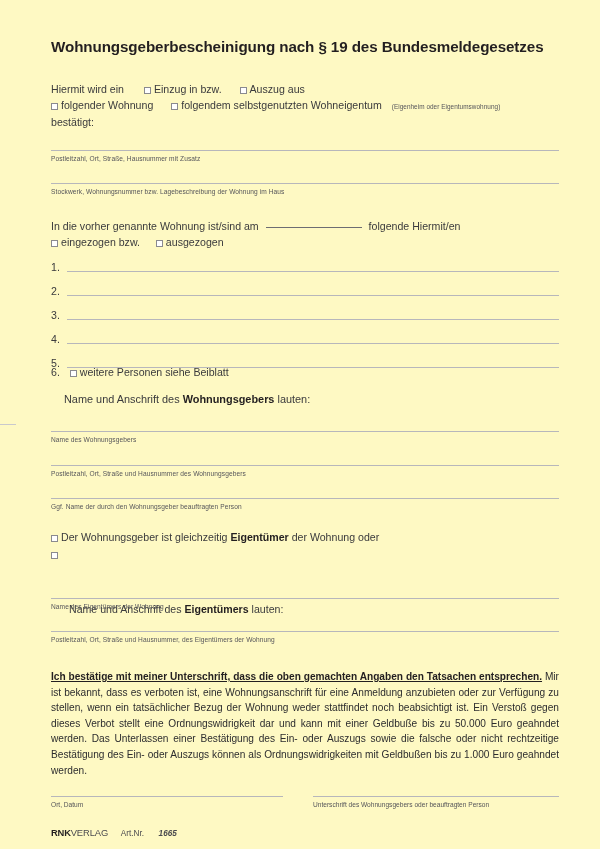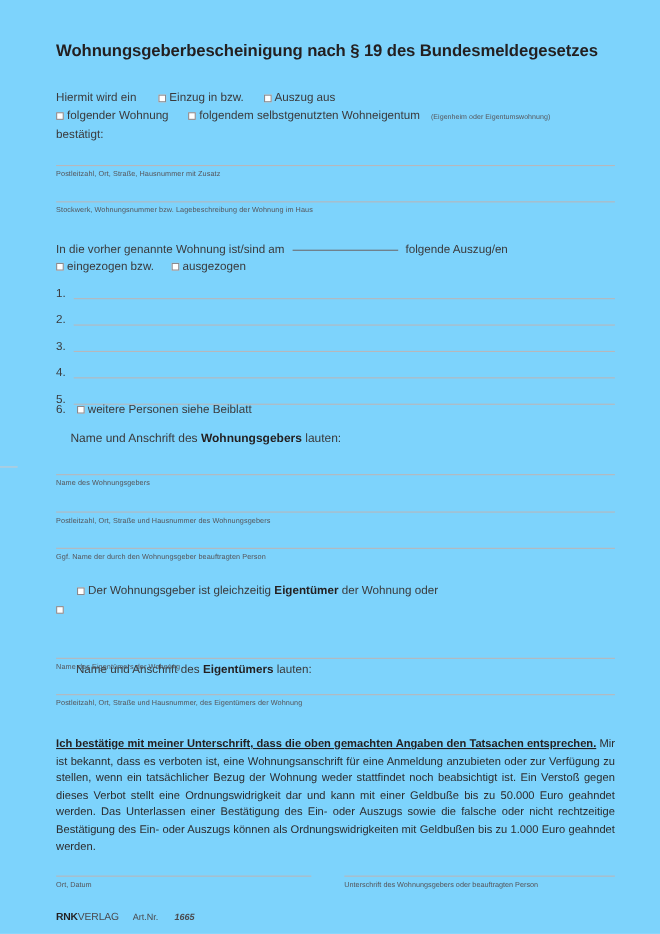--- a/index.html
+++ b/index.html
@@ -14,21 +14,21 @@
     font-family: "Liberation Sans", sans-serif;
     color: #231f20;
     position: relative;
     overflow: hidden;
   }
   .page {
     position: absolute;
     left: 0; top: 0;
     width: 600px;
     height: 849px;
-    background: #7dd3fc;
+    background: #fef9c3;
     box-sizing: border-box;
   }
   .inner {
     position: absolute;
     left: 51px;
     top: 0;
     width: 508px;
   }
 
   
@@ -199,21 +199,21 @@
 
     <div class="rule" style="top:150px;"></div>
     <div class="field-label" style="top:155px;">Postleitzahl, Ort, Straße, Hausnummer mit Zusatz</div>
 
     <div class="rule" style="top:183px;"></div>
     <div class="field-label" style="top:188px;">Stockwerk, Wohnungsnummer bzw. Lagebeschreibung der Wohnung im Haus</div>
 
     <div class="line-row" style="top:218px;">
       <span>In die vorher genannte Wohnung ist/sind am</span>
       <span class="blank-inline"></span>
-      <span>folgende Auszug/en</span>
+      <span>folgende Hiermit/en</span>
     </div>
 
     <div class="line-row" style="top:236px;">
       <span class="cb"></span><span>eingezogen bzw.</span>
       <span style="display:inline-block;width:10px;"></span>
       <span class="cb"></span><span>ausgezogen</span>
     </div>
 
     <div class="num" style="top:261px;">1.</div>
     <div class="rule short-num" style="top:271px;"></div>
@@ -244,21 +244,21 @@
 
     <div class="rule" style="top:431px;"></div>
     <div class="field-label" style="top:436px;">Name des Wohnungsgebers</div>
 
     <div class="rule" style="top:465px;"></div>
     <div class="field-label" style="top:470px;">Postleitzahl, Ort, Straße und Hausnummer des Wohnungsgebers</div>
 
     <div class="rule" style="top:498px;"></div>
     <div class="field-label" style="top:503px;">Ggf. Name der durch den Wohnungsgeber beauftragten Person</div>
 
-    <div class="line-row" style="top:531px;margin-left:19px;">
+    <div class="line-row" style="top:531px;">
       <span class="cb"></span><span>Der Wohnungsgeber ist gleichzeitig</span>
       <span class="bold">Eigentümer</span>
       <span>der Wohnung oder</span>
     </div>
 
     <div class="line-row" style="top:548px;">
       <span class="cb"></span>
     </div>
 
     <div class="line-row" style="top:566px;left:18px;margin-top:37px;">

